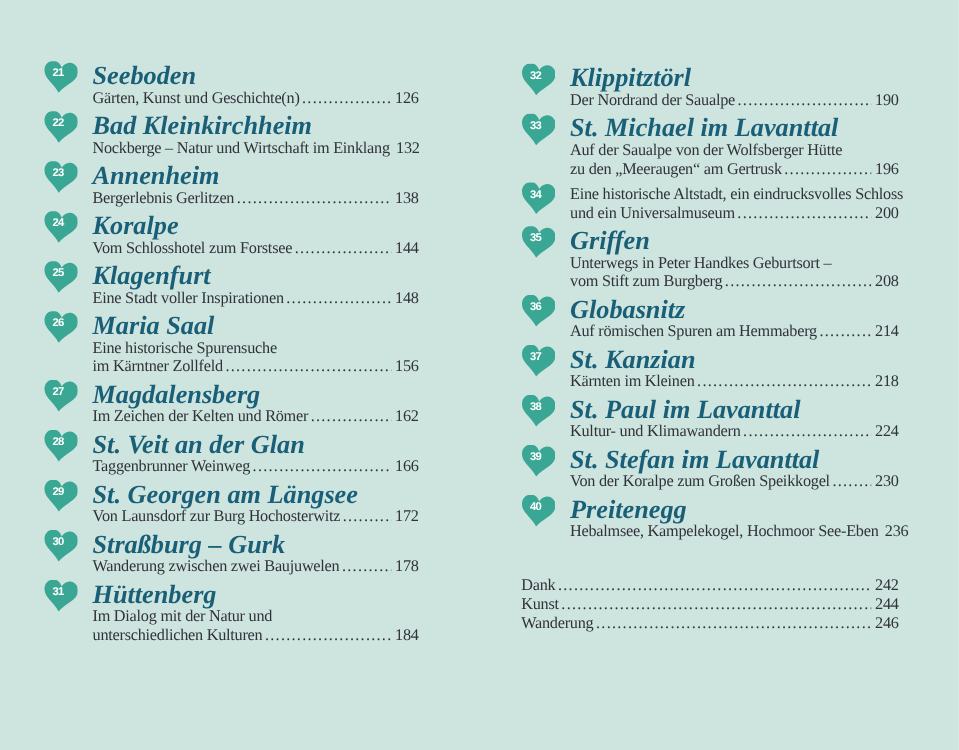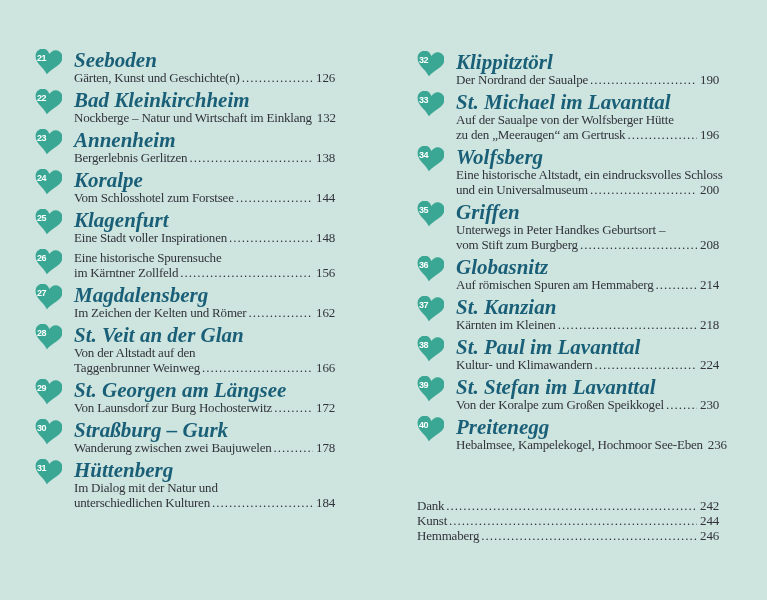--- a/index.html
+++ b/index.html
@@ -24,21 +24,21 @@
     position: relative;
     flex: 0 0 27px;
     width: 27px; height: 26px;
     margin-top: -1px;
   }
   .badge svg { width: 27px; height: 26px; display: block; }
   .badge .num {
     position: absolute;
     left: 2px; top: 4px;
     width: 14px;
-    text-align: left;
+    text-align: right;
     color: #ffffff;
     font-family: "Liberation Sans", sans-serif;
     font-size: 9px;
     font-weight: bold;
     letter-spacing: -0.5px;
   }
 
   .body { flex: 1; min-width: 0; }
 
   .title {
@@ -64,21 +64,21 @@
     overflow: hidden;
     white-space: nowrap;
     letter-spacing: 1px;
     margin: 0 3px 0 2px;
   }
   .line .dots::after {
     content: "........................................................................................................................";
   }
   .line .pg { white-space: nowrap; }
 
-  .endmatter { margin-top: 46px; }
+  .endmatter { margin-top: 28px; }
 </style>
 </head>
 <body>
 
 <div class="page">
   <div class="col col-left">
     <div>
         <div class="entry">
           <div class="badge">
             <svg viewBox="0 0 32 30">
@@ -160,20 +160,21 @@
           </div>
         </div>
         <div class="entry">
           <div class="badge">
             <svg viewBox="0 0 32 30">
               <path d="M23.6,0c-3.4,0-6.3,2.7-7.6,5.6C14.7,2.7,11.8,0,8.4,0C3.8,0,0,3.8,0,8.4c0,9.4,9.5,11.9,16,21.2c6.1-9.3,16-12.1,16-21.2C32,3.8,28.2,0,23.6,0z" fill="#3aa795" transform="rotate(7 16 14)"></path>
             </svg>
             <span class="num">26</span>
           </div>
           <div class="body">
+            <div class="title">Maria Saal</div>
             <div class="line">
               <span class="txt">Eine historische Spurensuche</span>
             </div>
             <div class="line">
               <span class="txt">im Kärntner Zollfeld</span>
               <span class="dots"></span>
               <span class="pg">156</span>
             </div>
           </div>
         </div>
@@ -195,23 +196,20 @@
         </div>
         <div class="entry">
           <div class="badge">
             <svg viewBox="0 0 32 30">
               <path d="M23.6,0c-3.4,0-6.3,2.7-7.6,5.6C14.7,2.7,11.8,0,8.4,0C3.8,0,0,3.8,0,8.4c0,9.4,9.5,11.9,16,21.2c6.1-9.3,16-12.1,16-21.2C32,3.8,28.2,0,23.6,0z" fill="#3aa795" transform="rotate(7 16 14)"></path>
             </svg>
             <span class="num">28</span>
           </div>
           <div class="body">
             <div class="title">St. Veit an der Glan</div>
-            <div class="line">
-              <span class="txt">Von der Altstadt auf den</span>
-            </div>
             <div class="line">
               <span class="txt">Taggenbrunner Weinweg</span>
               <span class="dots"></span>
               <span class="pg">166</span>
             </div>
           </div>
         </div>
         <div class="entry">
           <div class="badge">
             <svg viewBox="0 0 32 30">
@@ -303,21 +301,20 @@
           </div>
         </div>
         <div class="entry">
           <div class="badge">
             <svg viewBox="0 0 32 30">
               <path d="M23.6,0c-3.4,0-6.3,2.7-7.6,5.6C14.7,2.7,11.8,0,8.4,0C3.8,0,0,3.8,0,8.4c0,9.4,9.5,11.9,16,21.2c6.1-9.3,16-12.1,16-21.2C32,3.8,28.2,0,23.6,0z" fill="#3aa795" transform="rotate(7 16 14)"></path>
             </svg>
             <span class="num">34</span>
           </div>
           <div class="body">
-            <div class="title">Wolfsberg</div>
             <div class="line">
               <span class="txt">Eine historische Altstadt, ein eindrucksvolles Schloss</span>
             </div>
             <div class="line">
               <span class="txt">und ein Universalmuseum</span>
               <span class="dots"></span>
               <span class="pg">200</span>
             </div>
           </div>
         </div>
@@ -426,19 +423,19 @@
           <span class="txt">Dank</span>
           <span class="dots"></span>
           <span class="pg">242</span>
         </div>
         <div class="line">
           <span class="txt">Kunst</span>
           <span class="dots"></span>
           <span class="pg">244</span>
         </div>
         <div class="line">
-          <span class="txt">Hemmaberg</span>
+          <span class="txt">Wanderung</span>
           <span class="dots"></span>
           <span class="pg">246</span>
         </div>
       </div>
   </div>
 </div>
 
 </body></html>

